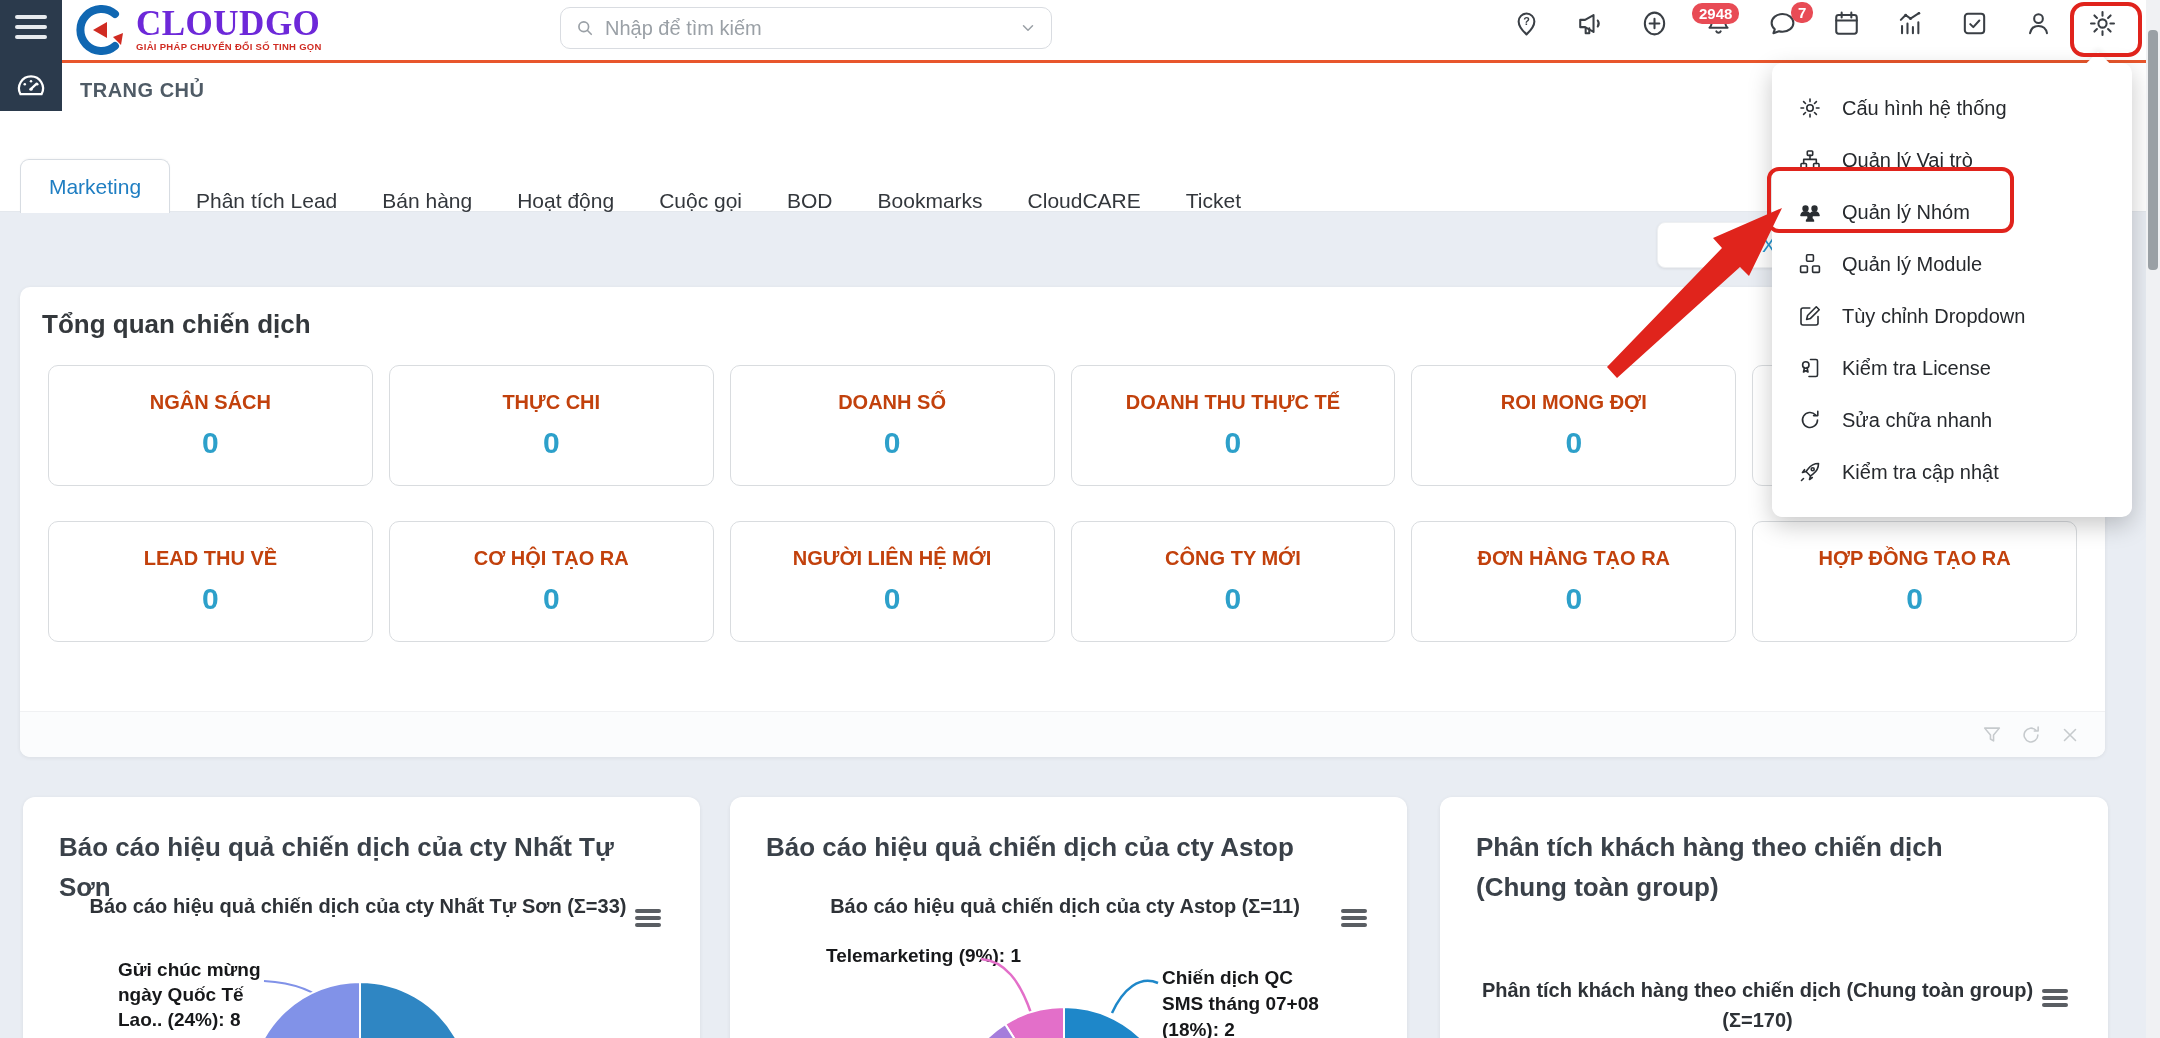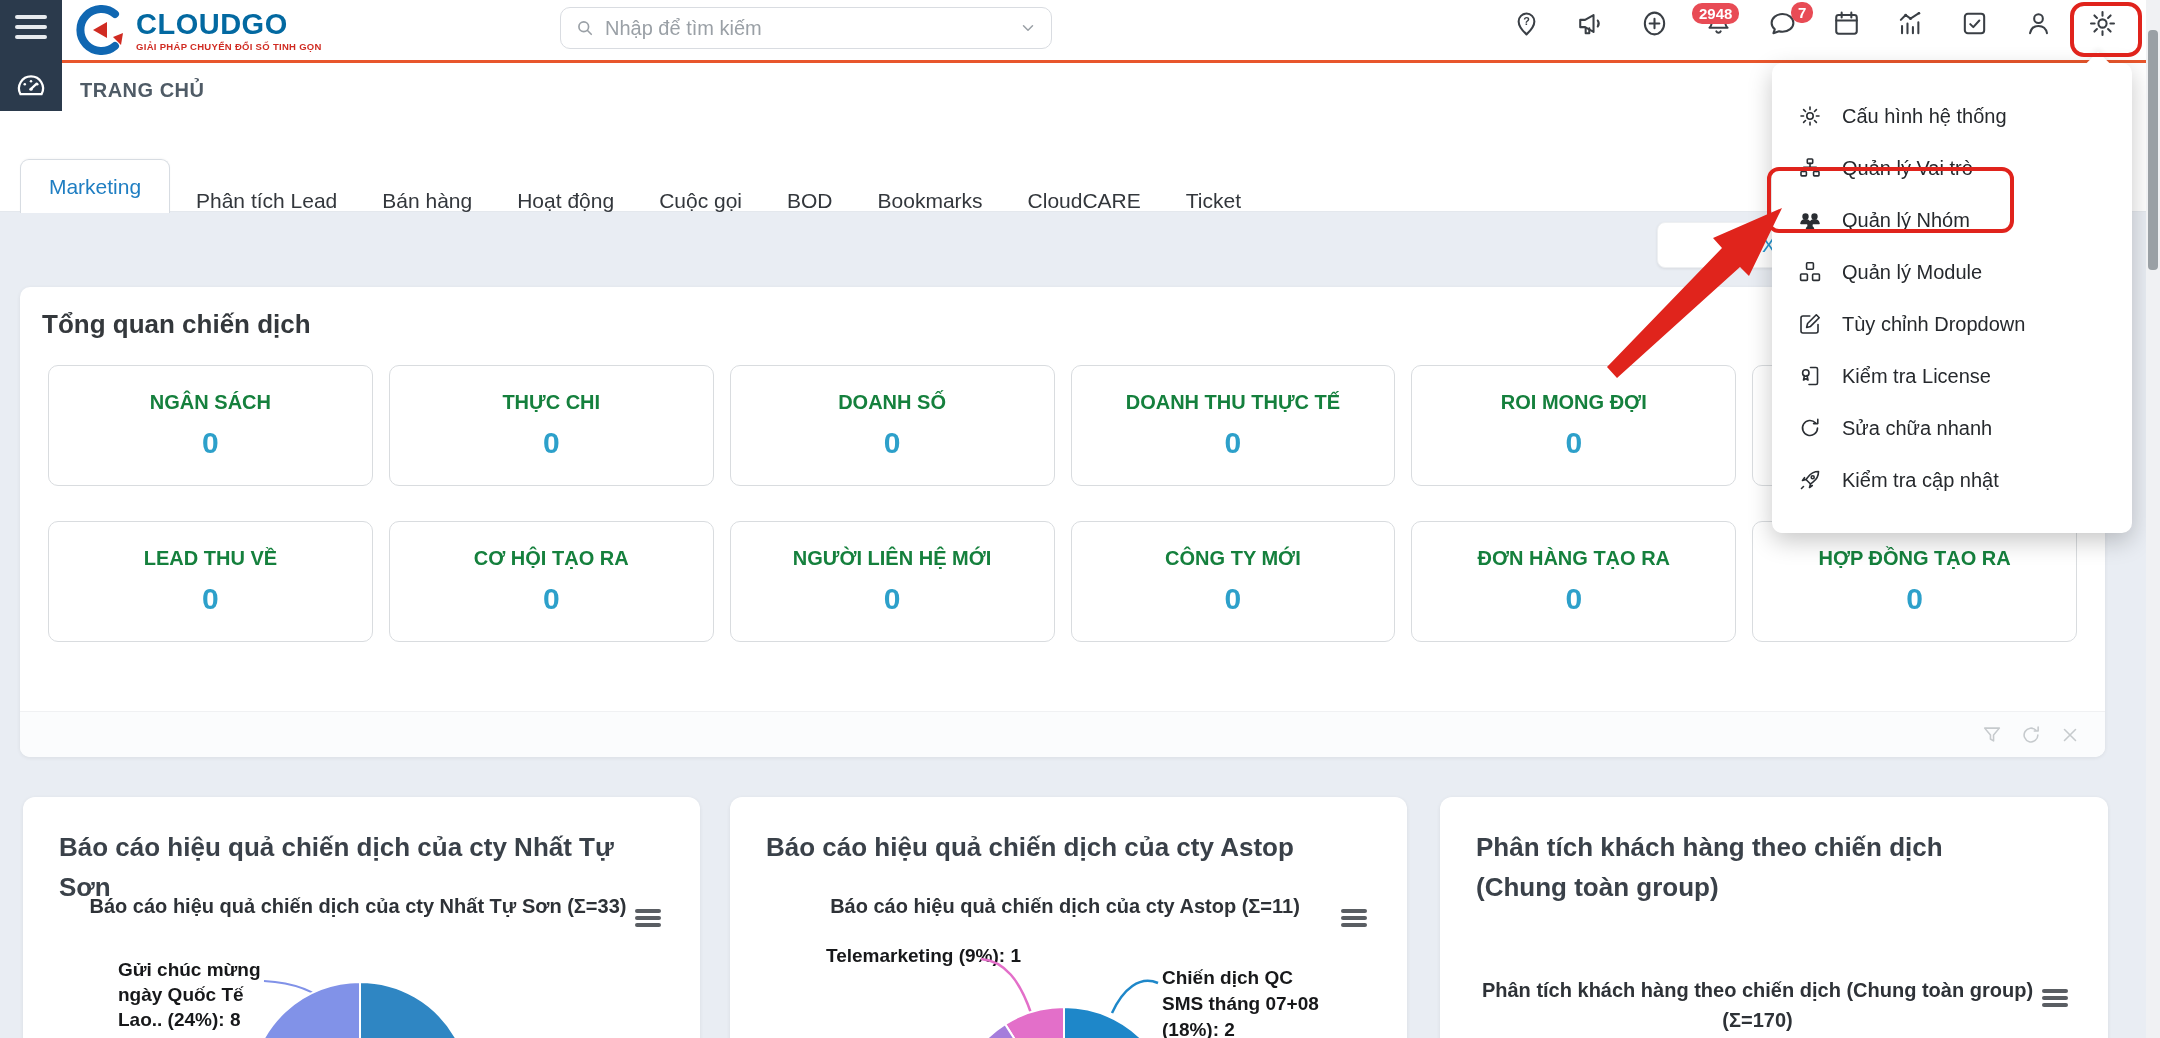--- a/index.html
+++ b/index.html
@@ -10,21 +10,21 @@
   
   .topbar { position:absolute; left:0; top:0; width:2160px; height:62px; background:#fff; z-index:40; }
   .orange-line { position:absolute; left:0; top:60px; width:2160px; height:3px; background:#e8562c; z-index:45; }
   .white-band { position:absolute; left:0; top:63px; width:2160px; height:149px; background:#fff; border-bottom:1px solid #e4e8ed; z-index:5; }
   .brand-block { position:absolute; left:0; top:0; width:62px; height:111px; background:#2b3a4c; z-index:60; }
   .hamburger { position:absolute; left:15px; top:15px; width:32px; height:26px; cursor:pointer; }
   .hamburger span { display:block; height:4px; background:#e7eaee; border-radius:2px; margin-bottom:6px; }
   .gauge { position:absolute; left:14px; top:70px; }
 
   .logo { position:absolute; left:76px; top:5px; display:flex; align-items:center; gap:10px; z-index:50; }
-  .logo-text .t1 { font-size:29px; font-weight:800; color:#0369a1; letter-spacing:.5px; line-height:30px; }
+  .logo-text .t1 { font-size:35px; font-weight:800; color:#6d28d9; letter-spacing:.5px; line-height:30px;font-family:Liberation Serif, serif; }
   .logo-text .t2 { font-size:9.5px; font-weight:700; color:#d02b22; letter-spacing:.3px; margin-top:2px; }
 
   .searchbox { position:absolute; left:560px; top:7px; width:492px; height:42px; background:#fff; border:1.5px solid #d9dce1; border-radius:10px; display:flex; align-items:center; padding:0 14px; gap:10px; z-index:50; }
   .searchbox input { border:none; outline:none; flex:1; font-size:20px; color:#333; font-family:"Liberation Sans",sans-serif; background:transparent; }
   .searchbox input::placeholder { color:#9aa0a6; }
 
   .iconbar { position:absolute; left:1512px; top:9px; display:flex; gap:35px; z-index:50; }
   .hicon { width:29px; height:29px; cursor:pointer; }
   .hicon svg { width:29px; height:29px; stroke:#3a3f45; fill:none; stroke-width:1.7; stroke-linecap:round; stroke-linejoin:round; }
   .badge { position:absolute; background:#e84b55; color:#fff; font-size:15px; font-weight:700; border-radius:10px; padding:1px 7px; z-index:55; line-height:19px; }
@@ -43,41 +43,41 @@
 
   
   .clear-btn { position:absolute; left:1657px; top:222px; width:266px; height:46px; background:#fff; border:1px solid #eef0f2; border-radius:8px; box-shadow:0 1px 3px rgba(0,0,0,.08); display:flex; align-items:center; justify-content:center; gap:10px; color:#2596d1; font-size:20px; z-index:10; cursor:pointer; }
   .clear-btn svg { width:24px; height:24px; stroke:#2596d1; fill:none; stroke-width:1.8; stroke-linecap:round; }
 
   
   .panel { position:absolute; left:20px; top:287px; width:2085px; height:470px; background:#fff; border-radius:10px; box-shadow:0 1px 4px rgba(27,31,35,.07); z-index:8; }
   .panel-title { position:absolute; left:22px; top:22px; font-size:26px; font-weight:700; color:#34383c; }
   .cards-grid { position:absolute; left:28px; top:78px; width:2029px; display:grid; grid-template-columns:repeat(6,1fr); gap:35px 16px; }
   .stat-card { height:121px; border:1px solid #d9dcdf; border-radius:10px; background:#fff; display:flex; flex-direction:column; align-items:center; justify-content:center; gap:12px; }
-  .stat-label { font-size:20px; font-weight:700; color:#15803d; text-align:center; padding:0 6px; }
+  .stat-label { font-size:20px; font-weight:700; color:#c2410c; text-align:center; padding:0 6px; }
   .stat-value { font-size:30px; font-weight:700; color:#2da0ca; }
   .panel-footer { position:absolute; left:0; bottom:0; width:100%; height:46px; background:#fbfcfd; border-top:1px solid #f0f1f3; border-radius:0 0 10px 10px; display:flex; align-items:center; justify-content:flex-end; padding-right:24px; gap:17px; }
   .f-icon { width:22px; height:22px; cursor:pointer; }
   .f-icon svg { width:22px; height:22px; stroke:#c6cacd; fill:none; stroke-width:1.7; stroke-linecap:round; stroke-linejoin:round; }
 
   
   .dashlet { position:absolute; top:797px; height:400px; background:#fff; border-radius:12px; box-shadow:0 1px 4px rgba(27,31,35,.07); z-index:8; }
   .d-left { left:23px; width:677px; }
   .d-mid { left:730px; width:677px; }
   .d-right { left:1440px; width:668px; }
   .d-head { padding:30px 36px 0 36px; font-size:26px; font-weight:600; color:#3a4149; line-height:40px; }
   .chart-title { position:absolute; top:98px; left:30px; width:610px; text-align:center; font-size:20px; font-weight:700; color:#2e3237; }
   .chart-title-2l { position:absolute; top:178px; left:25px; width:585px; text-align:center; font-size:20px; font-weight:700; color:#2e3237; line-height:30px; }
   .cmenu { position:absolute; width:26px; height:20px; cursor:pointer; }
   .cmenu span { display:block; height:4px; background:#5a5e63; border-radius:2px; margin-bottom:3px; }
   .pie-label { position:absolute; font-size:19px; font-weight:700; color:#17181a; line-height:25px; }
   .leader { position:absolute; pointer-events:none; }
 
   
-  .dropdown { position:absolute; left:1772px; top:63px; width:360px; background:#fff; border-radius:10px; box-shadow:0 8px 24px rgba(0,0,0,.22); padding:27px 0; z-index:120; }
+  .dropdown { position:absolute; left:1772px; top:63px; width:360px; background:#fff; border-radius:10px; box-shadow:0 8px 24px rgba(0,0,0,.22); padding:19px 0; z-index:120; }
   .dd-caret { position:absolute; left:318px; top:-8px; width:16px; height:16px; background:#fff; transform:rotate(45deg); box-shadow:-3px -3px 5px rgba(0,0,0,.05); }
   .dd-item { height:52px; display:flex; align-items:center; padding-left:26px; gap:20px; cursor:pointer; }
   .dd-item svg { width:24px; height:24px; stroke:#2a2e33; fill:none; stroke-width:1.6; stroke-linecap:round; stroke-linejoin:round; flex:0 0 24px; }
   .dd-item .lbl { font-size:20px; color:#26292d; }
   .dd-highlight { position:absolute; left:-5px; top:104px; width:247px; height:66px; border:4px solid #e0231c; border-radius:12px; pointer-events:none; z-index:5; }
 
   
   .scrollbar { position:absolute; right:0; top:0; width:14px; height:1038px; background:#f0f1f3; z-index:150; }
   .scroll-thumb { position:absolute; left:2px; top:30px; width:10px; height:240px; background:#9aa0a5; border-radius:4px; cursor:pointer; }
   .arrow-annot { position:absolute; left:0; top:0; width:2160px; height:1038px; z-index:140; pointer-events:none; }

